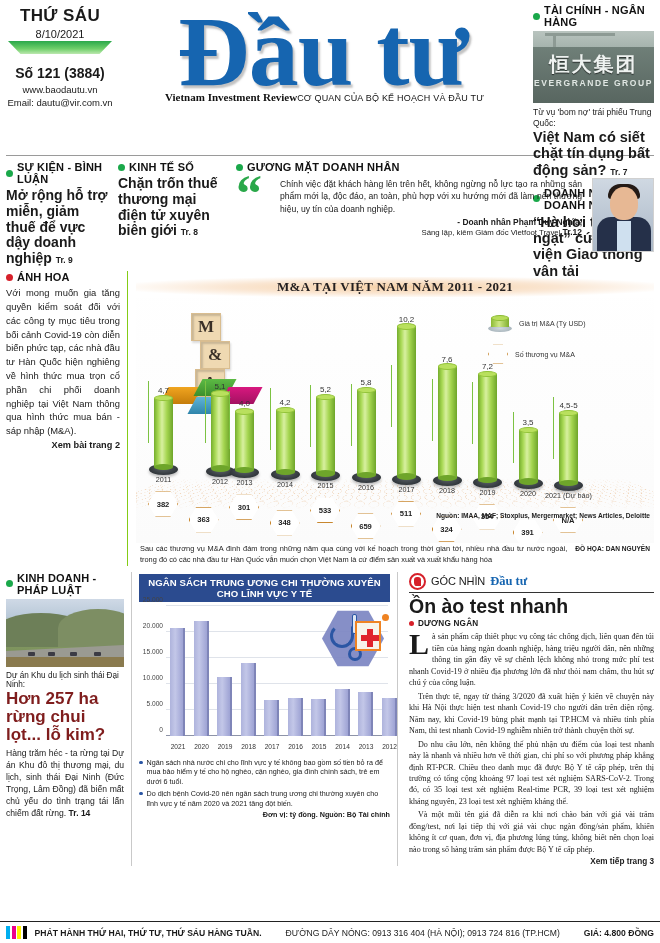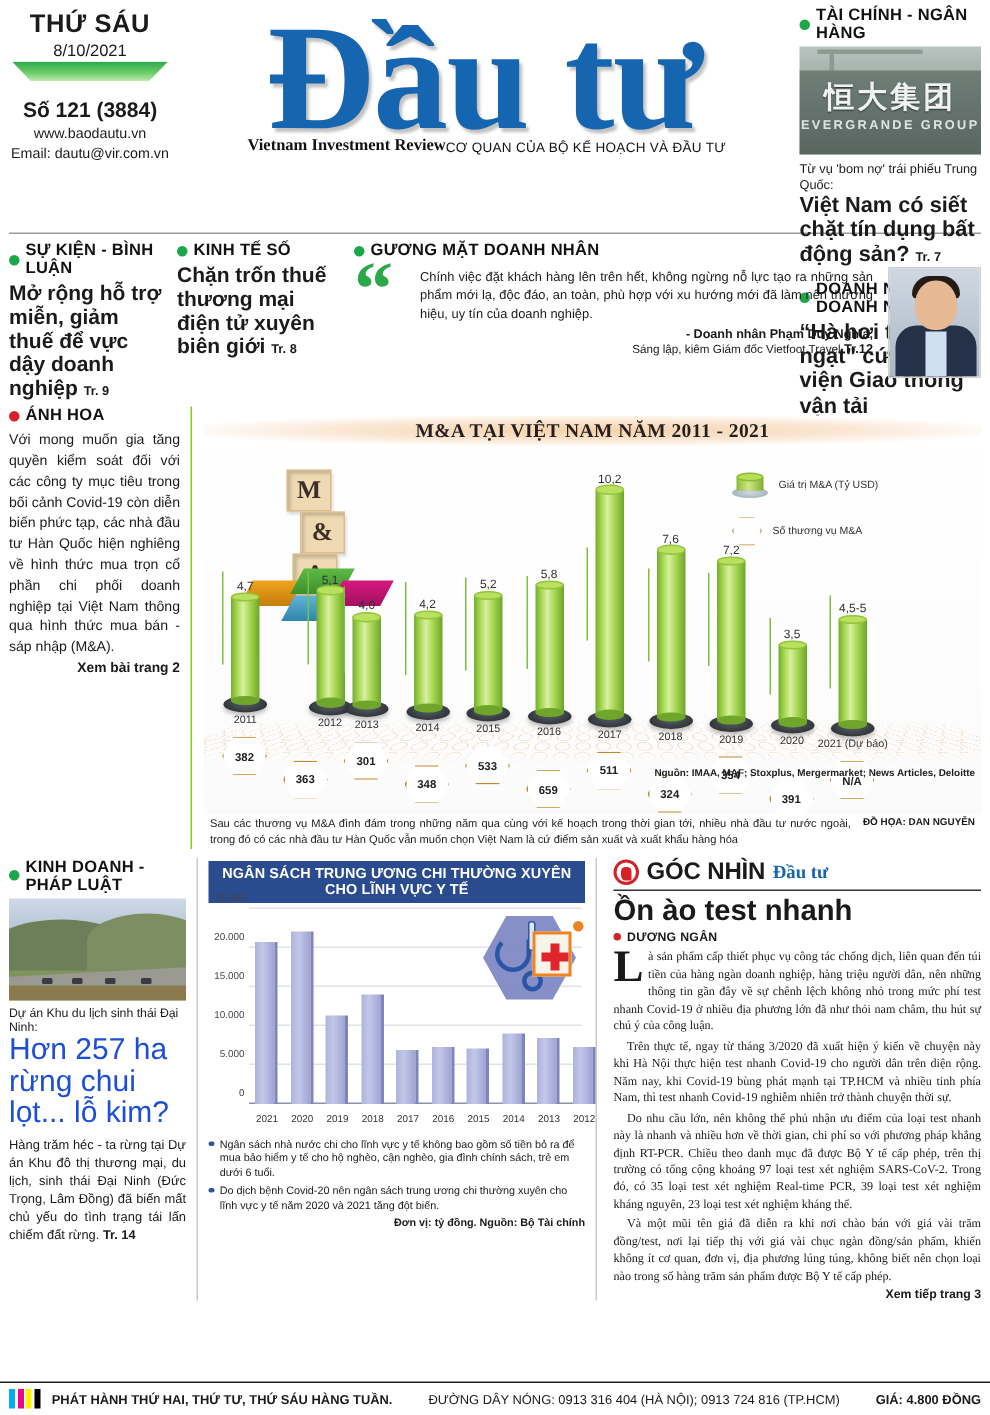--- a/index.html
+++ b/index.html
@@ -310,21 +310,21 @@
     background: #9a9a92; transform: skewY(-3deg);
   }
   .photo-land .car {
     position: absolute; bottom: 11px; width: 7px; height: 4px; background: #3b3b44; border-radius: 1px;
   }
   .photo-land .fg {
     position: absolute; left: 0; right: 0; bottom: 0; height: 10px; background: #8a7a4e;
   }
   .bl-sub { font-size: 8.2px; margin-top: 4px; }
   .bl-head {
-    font-size: 20px; font-weight: normal; line-height: 1.07; color: #1d4ed8;
+    font-size: 17px; font-weight: bold; line-height: 1.07; color: #7f1d1d;
     margin-top: 1px;
   }
   .bl-body { font-size: 8.6px; line-height: 1.4; text-align: justify; margin-top: 3px; }
 
   .chart-title-bar {
     background: #2b4b8f; color: #fff; font-size: 9.6px; font-weight: bold;
     text-align: center; padding: 3px 2px; letter-spacing: .1px; margin-top: 2px;
   }
   .chart2 { position: relative; height: 148px; margin-top: 4px; }
   .c2-yaxis { position: absolute; left: 0; top: 0; bottom: 18px; width: 26px; }
@@ -376,21 +376,21 @@
   
   .goc-head { display: flex; align-items: center; gap: 5px; margin-top: 1px; }
   .goc-logo {
     width: 17px; height: 17px; border-radius: 50%; border: 2.2px solid #d6202a;
     position: relative; flex: none;
   }
   .goc-logo::after {
     content: ""; position: absolute; left: 3px; top: 2.5px; width: 7px; height: 9px;
     background: #d6202a; border-radius: 3px 3px 0 40%;
   }
-  .goc-t1 { font-size: 16px; font-weight: bold; letter-spacing: -.1px; }
+  .goc-t1 { font-size: 11px; font-weight: normal; letter-spacing: -.1px; }
   .goc-t2 { font-family: "Liberation Serif", serif; font-size: 12.5px; font-weight: bold; color: #1665b0; }
   .goc-rule { height: 1px; background: #333; margin-top: 2px; }
   .op-head { font-size: 19.5px; font-weight: bold; line-height: 1.06; margin-top: 3px; }
   .op-auth { display: flex; align-items: center; gap: 4px; margin-top: 3px; }
   .op-auth-t { font-size: 8.2px; font-weight: bold; letter-spacing: .2px; }
   .op-body {
     font-size: 8.1px; line-height: 1.42; text-align: justify; margin-top: 3px;
     font-family: "Liberation Serif", serif;
   }
   .op-body p { margin-bottom: 2px; text-indent: 9px; }

